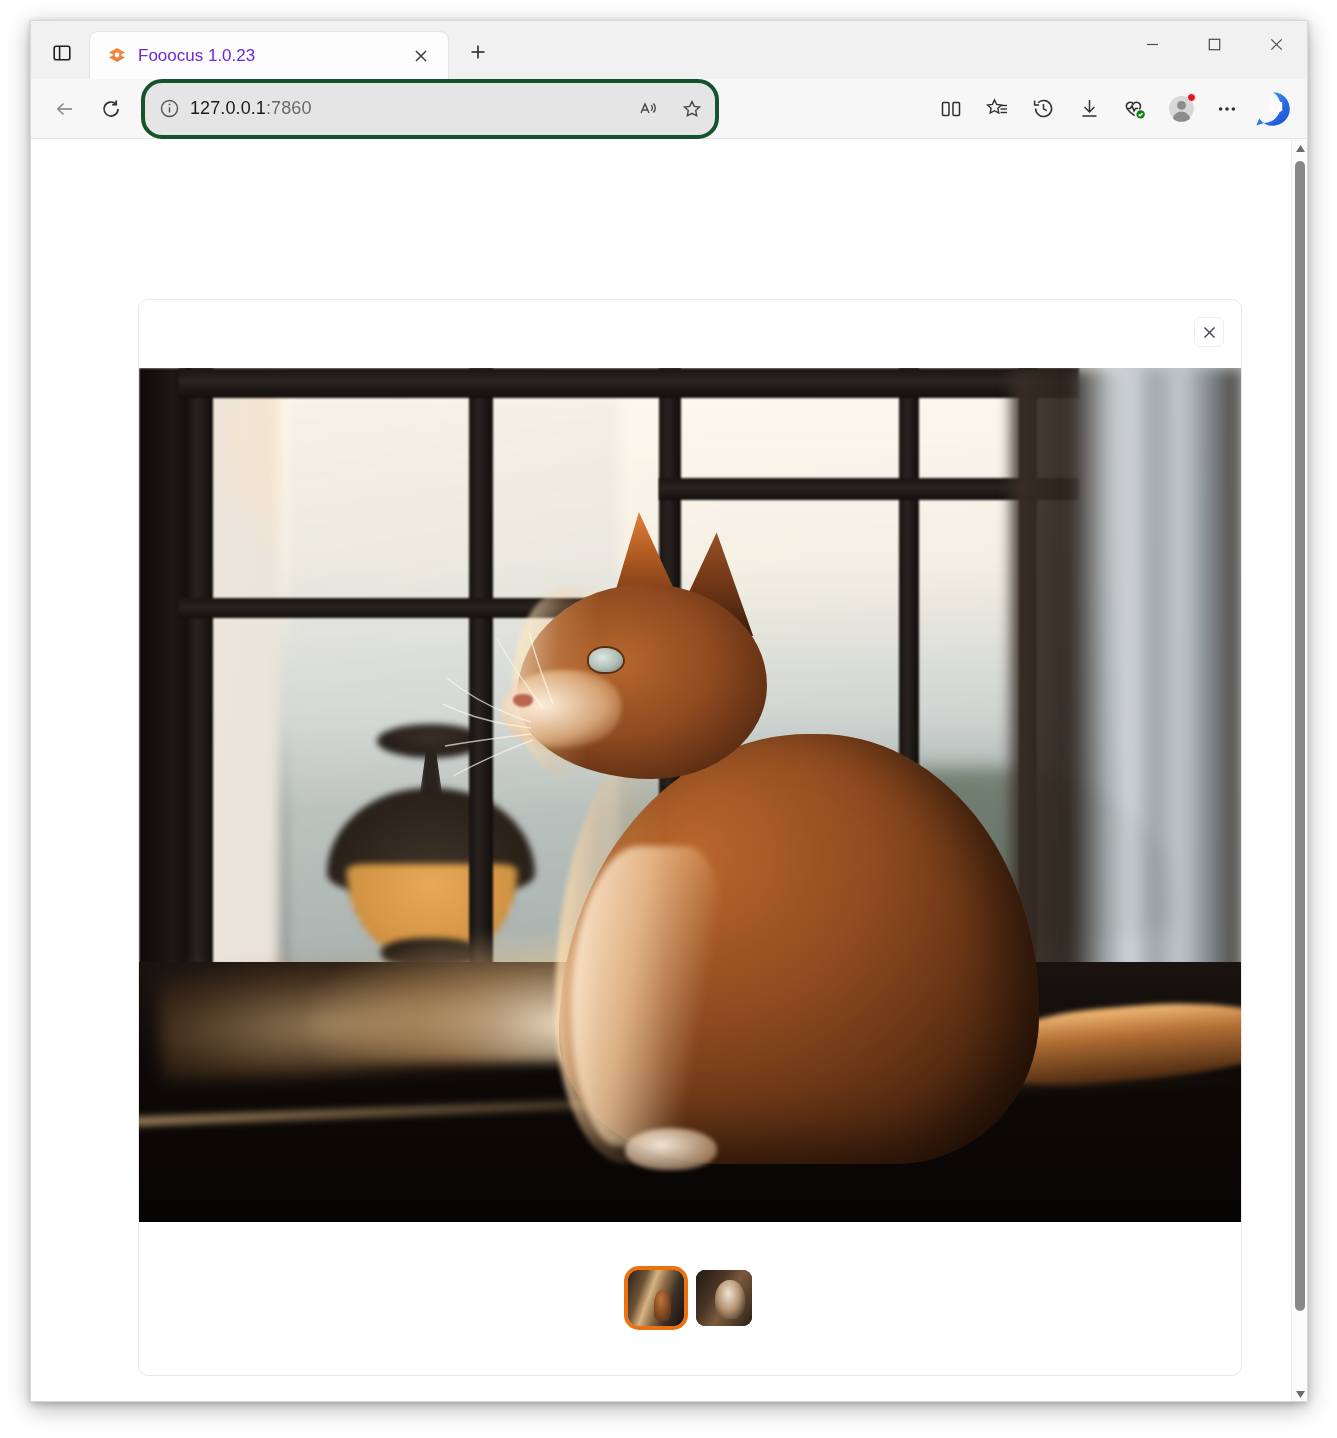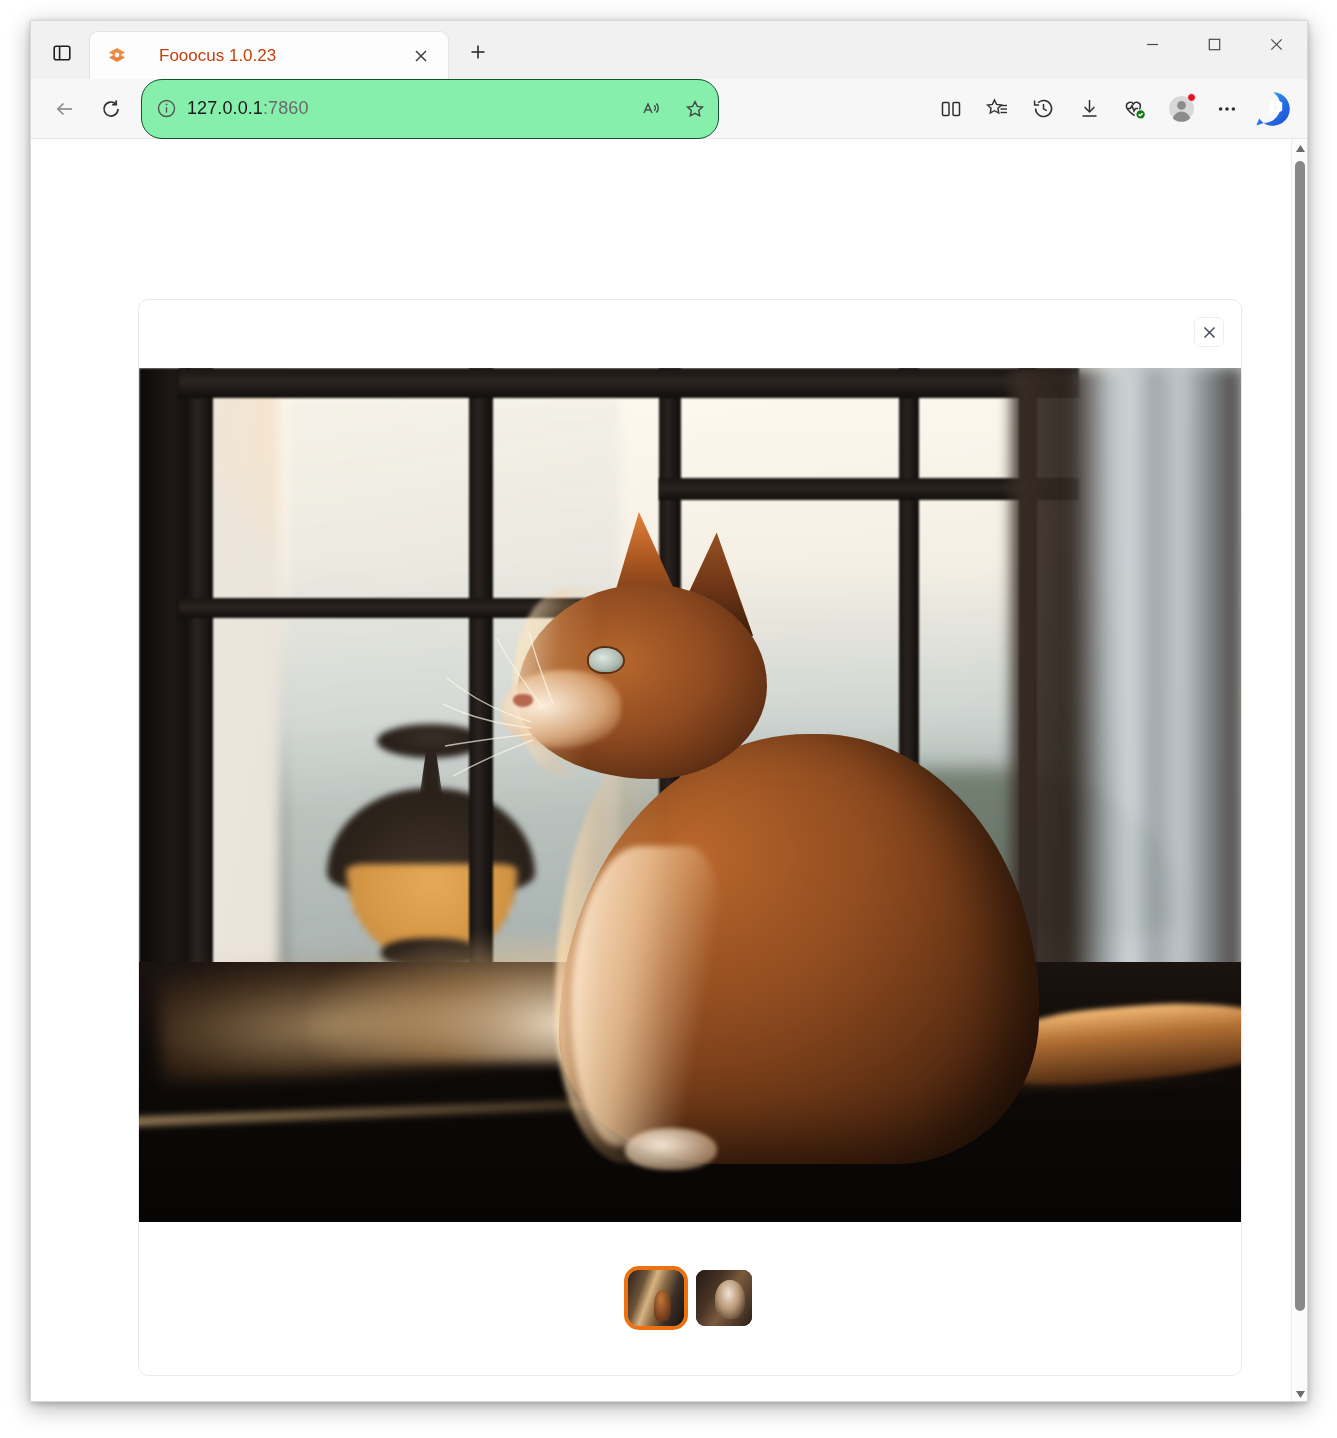--- a/index.html
+++ b/index.html
@@ -38,22 +38,22 @@
   }
   .tab {
     display: flex; align-items: center; gap: 10px;
     width: 360px; height: 48px; padding: 0 12px 0 16px;
     background: #fdfdfd; border-radius: 9px 9px 0 0;
     border: 1px solid #e3e3e3; border-bottom: none;
     position: relative;
   }
   .tab-favicon { width: 22px; height: 22px; flex: 0 0 22px; position: relative; }
   .tab-title {
-    flex: 1 1 auto; font-size: 17px; color: #c2410c; white-space: nowrap;
-    overflow: hidden; text-overflow: ellipsis; margin-left: 21px;
+    flex: 1 1 auto; font-size: 17px; color: #6d28d9; white-space: nowrap;
+    overflow: hidden; text-overflow: ellipsis;
   }
   .tab-close, .newtab {
     width: 30px; height: 30px; border-radius: 5px; cursor: pointer;
     display: flex; align-items: center; justify-content: center;
     color: #3b3b3b;
   }
   .newtab { margin: 0 0 10px 12px; width: 34px; height: 34px; }
 
   .wincontrols {
     position: absolute; right: 0; top: 0; display: flex; height: 46px;
@@ -68,21 +68,21 @@
     height: 60px; background: #f7f7f7; display: flex; align-items: center;
     padding: 0 12px; gap: 2px; border-bottom: 1px solid #e6e6e6;
   }
   .tb-btn {
     width: 44px; height: 44px; border-radius: 6px; cursor: pointer;
     display: flex; align-items: center; justify-content: center; color: #383838;
     flex: 0 0 auto; position: relative;
   }
   .omnibox {
     flex: 0 0 578px; height: 60px; margin: 0 14px 0 6px;
-    background: #86efac; border: 1px solid #14532d; border-radius: 21px;
+    background: #e5e5e5; border: 4px solid #14532d; border-radius: 21px;
     display: flex; align-items: center; padding: 0 6px 0 14px; gap: 10px;
   }
   .omni-url { flex: 1 1 auto; font-size: 18px; color: #1a1a1a; letter-spacing: .1px; }
   .omni-url .port { color: #6a6a6a; }
   .omni-btn {
     width: 34px; height: 34px; border-radius: 5px; cursor: pointer;
     display: flex; align-items: center; justify-content: center; color: #444;
   }
   .tb-spacer { flex: 1 1 auto; }
   .profile-dot {

